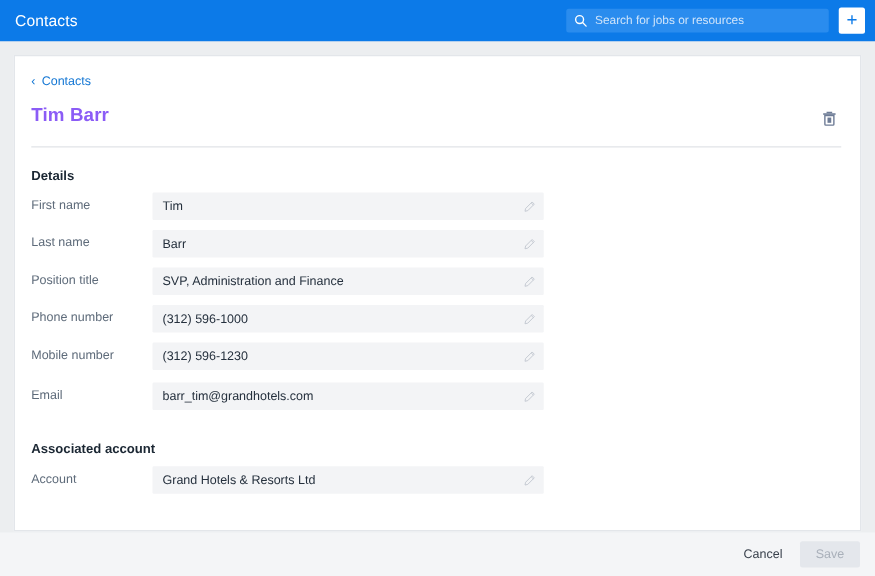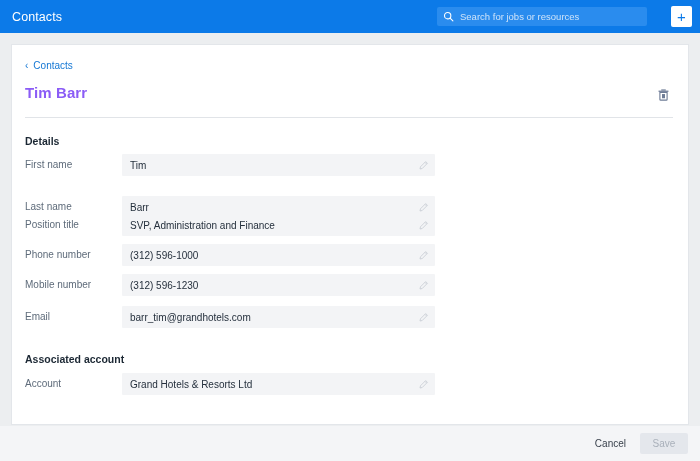--- a/index.html
+++ b/index.html
@@ -32,21 +32,20 @@
     color: #ffffff;
     font-size: 12.5px;
     font-weight: 400;
     letter-spacing: 0.1px;
   }
   .header-right {
     margin-left: auto;
     display: flex;
     align-items: center;
     margin-right: 8px;
-    gap: 16px;
   }
   .search-box {
     width: 210px;
     height: 19px;
     background: #2a8cee;
     border-radius: 2px;
     display: flex;
     align-items: center;
     padding: 0 6px;
     box-sizing: border-box;
@@ -265,21 +264,21 @@
   <div class="field-label">First name</div>
   <div class="field-box">
     <span class="field-value">Tim</span>
     <svg class="pencil-icon" viewBox="0 0 16 16">
       <path d="M11.2 2.3l2.5 2.5-7.6 7.6-3.2.7.7-3.2z" fill="none" stroke="#c3c8d0" stroke-width="1.1" stroke-linejoin="round"></path>
       <line x1="10.1" y1="3.4" x2="12.6" y2="5.9" stroke="#c3c8d0" stroke-width="1.1"></line>
     </svg>
   </div>
 </div>
 
-<div class="form-row" style="top:196px">
+<div class="form-row" style="top:184px">
   <div class="field-label">Last name</div>
   <div class="field-box">
     <span class="field-value">Barr</span>
     <svg class="pencil-icon" viewBox="0 0 16 16">
       <path d="M11.2 2.3l2.5 2.5-7.6 7.6-3.2.7.7-3.2z" fill="none" stroke="#c3c8d0" stroke-width="1.1" stroke-linejoin="round"></path>
       <line x1="10.1" y1="3.4" x2="12.6" y2="5.9" stroke="#c3c8d0" stroke-width="1.1"></line>
     </svg>
   </div>
 </div>
 

